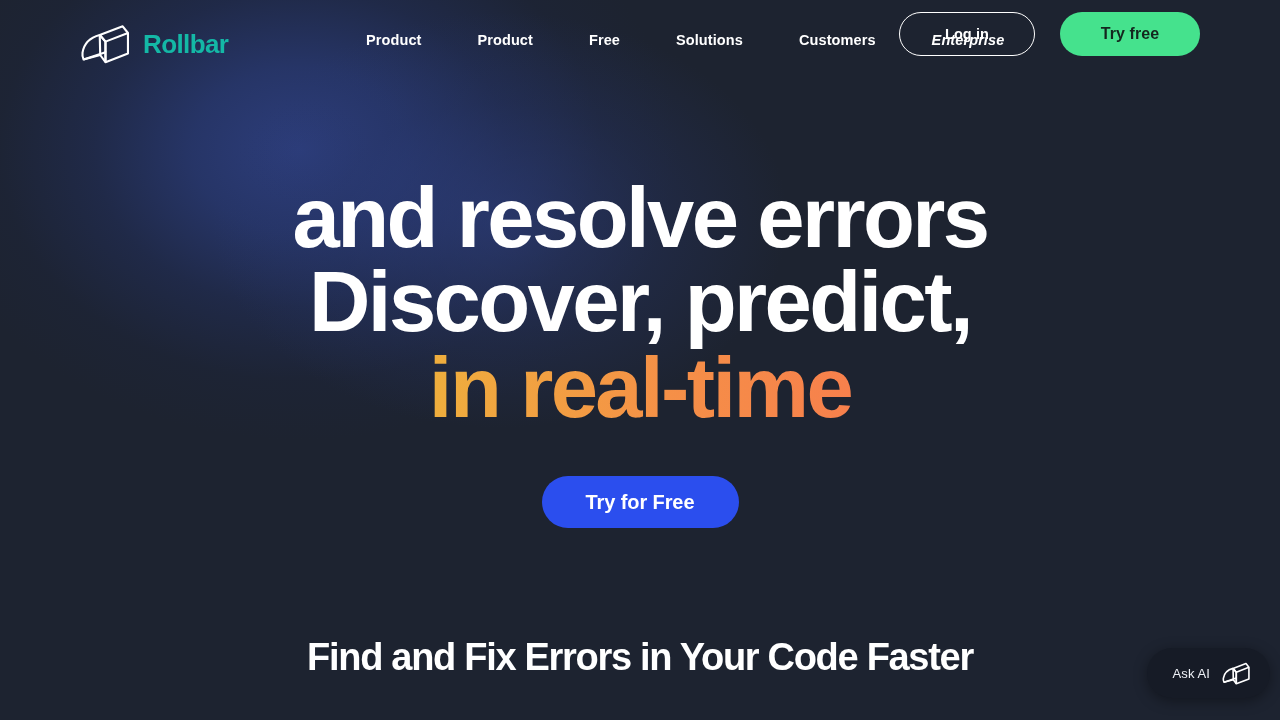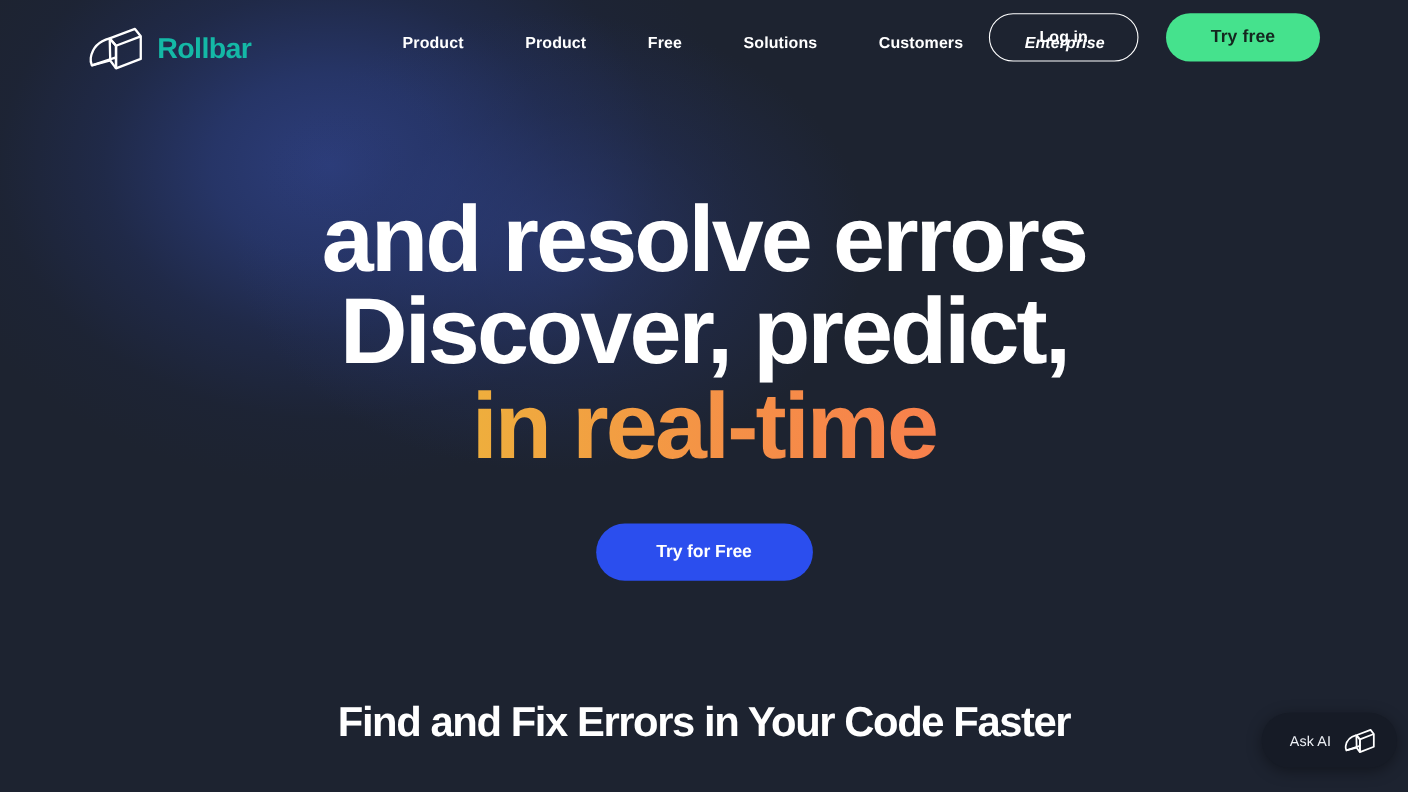--- a/index.html
+++ b/index.html
@@ -148,21 +148,21 @@
     margin-top:2px;
   }
 
   .cta-wrap { margin-top:46px; }
   .btn-cta {
     display:flex; align-items:center; justify-content:center;
     width:197px; height:52px;
     border:none; border-radius:999px;
     background:#2b4eee;
     color:#ffffff;
-    font-size:16px; font-weight:bold;
+    font-size:20px; font-weight:bold;
     font-family:"Liberation Sans", sans-serif;
     letter-spacing:-0.1px;
     cursor:pointer;
   }
 
   
   .section {
     position:absolute; left:0; top:636px;
     width:1280px;
     text-align:center;

